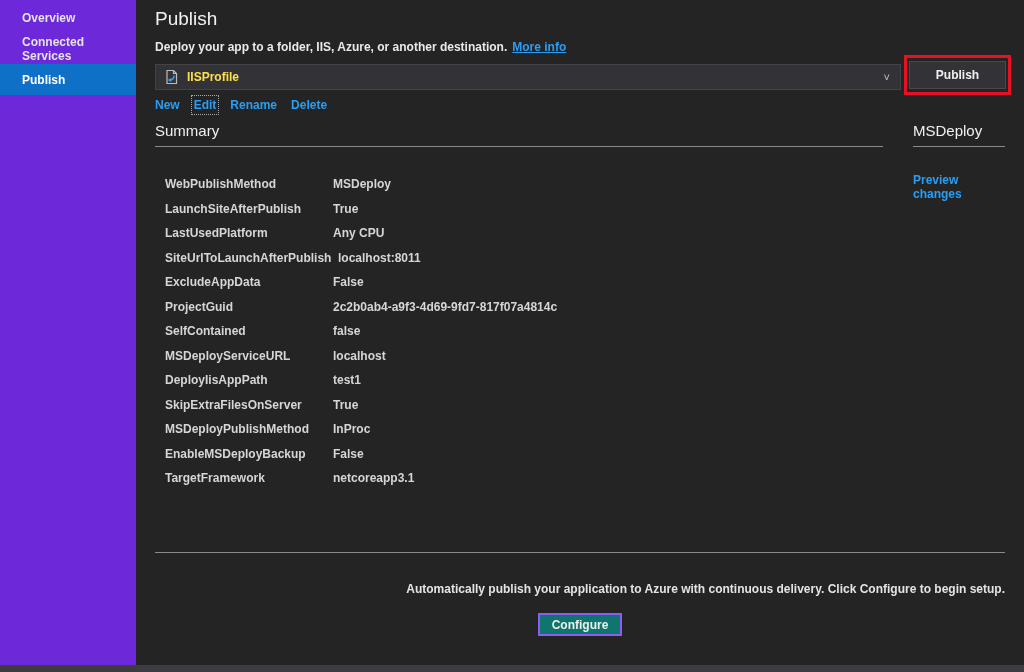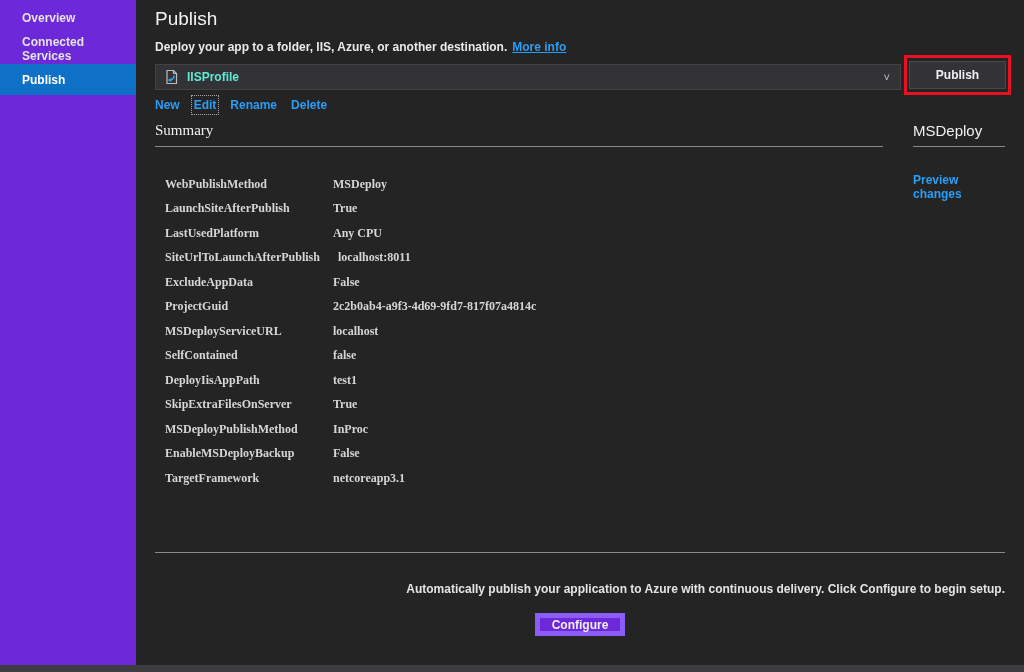--- a/index.html
+++ b/index.html
@@ -36,60 +36,60 @@
     font-size:12px; font-weight:600; color:#e9e9e9;
   }
   a.link { color:#2a9df4; text-decoration:none; cursor:pointer; }
   .page-desc a.link { margin-left:5px;text-decoration:underline; }
 
   .combobox {
     position:absolute; left:19px; top:64px; width:746px; height:26px;
     background:#333337; border:1px solid #434346;
     display:flex; align-items:center; padding:0 8px; cursor:pointer;
   }
-  .combobox .profile-name { font-size:12px; font-weight:600; color:#5eead4; margin-left:8px; flex:1; }
+  .combobox .profile-name { font-size:12px; font-weight:600; color:#fde047; margin-left:8px; flex:1; }
   .combobox .chevron { font-size:11px; color:#c2c2c2; padding-right:2px; }
 
   .publish-annotation {
     position:absolute; left:768px; top:55px; width:107px; height:40px;
     border:3px solid #e81123;
     display:flex; align-items:center; justify-content:center;
   }
   .publish-btn {
     width:97px; height:28px; background:#333337; border:1px solid #48484c;
     color:#f0f0f0; font-size:12px; font-weight:600;
     font-family:"Liberation Sans",sans-serif; cursor:pointer;
   }
 
   .profile-links { position:absolute; left:19px; top:98px; display:flex; gap:14px; font-size:12px; font-weight:600; }
   .profile-links .plink { color:#2a9df4; cursor:pointer; }
   .profile-links .plink.focused { outline:1px dotted #a8a8a8; outline-offset:2px; }
 
   
   .columns { position:absolute; left:19px; top:122px; width:850px; display:flex; }
-  .col-summary { width:728px;font-family:Liberation Serif, serif; }
+  .col-summary { width:728px; }
   .col-actions { width:92px; margin-left:30px; }
   .section-heading { font-size:15px; font-weight:400; color:#f0f0f0; }
   .section-rule { border:none; border-top:1px solid #8a8a8a; margin-top:7px; }
 
   .summary-rows { margin-top:25px; }
   .srow { height:24.5px; display:flex; align-items:center; padding-left:10px; font-size:12px; }
   .srow .skey { width:168px; font-weight:600; color:#d6d6d6; }
   .srow .sval { font-weight:600; color:#d6d6d6; display:flex; align-items:center; }
   .srow .sval.indent { padding-left:5px; }
   .pencil { margin-left:12px; display:inline-flex; cursor:pointer; }
 
   .actions-link { display:block; margin-top:26px; font-size:12px; font-weight:600; color:#2a9df4; cursor:pointer; }
 
   
   .cd { position:absolute; left:19px; top:545px; width:850px; }
   .cd-desc { margin-top:29px; text-align:right; font-size:12px; font-weight:600; color:#e4e4e4; }
   .cd-btn-row { margin-top:17px; display:flex; justify-content:center; }
   .configure-btn {
-    min-width:74px; height:23px; background:#6d28d9; border:5px solid #8b5cf6;
+    min-width:74px; height:23px; background:#0f766e; border:2px solid #8b5cf6;
     color:#f0f0f0; font-size:12px; font-weight:600; padding:0 12px;
     font-family:"Liberation Sans",sans-serif; cursor:pointer;
   }
 
   .bottom-strip { position:absolute; left:0; bottom:0; width:1024px; height:7px; background:#3d3d41; }
 </style>
 </head>
 <body>
 
 <div class="page">
@@ -195,31 +195,31 @@
 
             <div class="srow">
               <span class="skey">ProjectGuid</span>
               <span class="sval">
                 <span>2c2b0ab4-a9f3-4d69-9fd7-817f07a4814c</span>
 
               </span>
             </div>
 
             <div class="srow">
+              <span class="skey">SelfContained</span>
+              <span class="sval">
+                <span>false</span>
+
+              </span>
+            </div>
+
+            <div class="srow">
               <span class="skey">MSDeployServiceURL</span>
               <span class="sval">
                 <span>localhost</span>
-
-              </span>
-            </div>
-
-            <div class="srow">
-              <span class="skey">SelfContained</span>
-              <span class="sval">
-                <span>false</span>
 
               </span>
             </div>
 
             <div class="srow">
               <span class="skey">DeployIisAppPath</span>
               <span class="sval">
                 <span>test1</span>
 
               </span>

